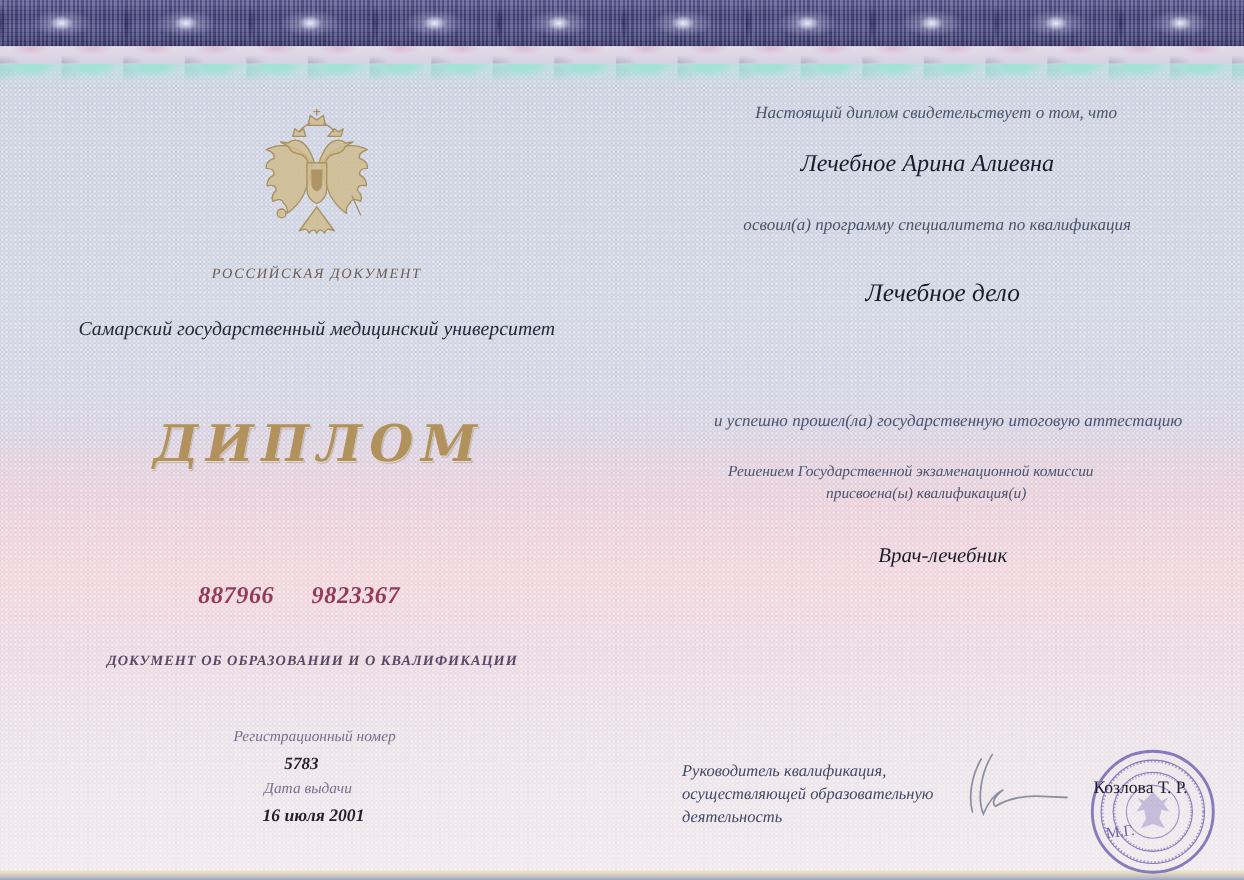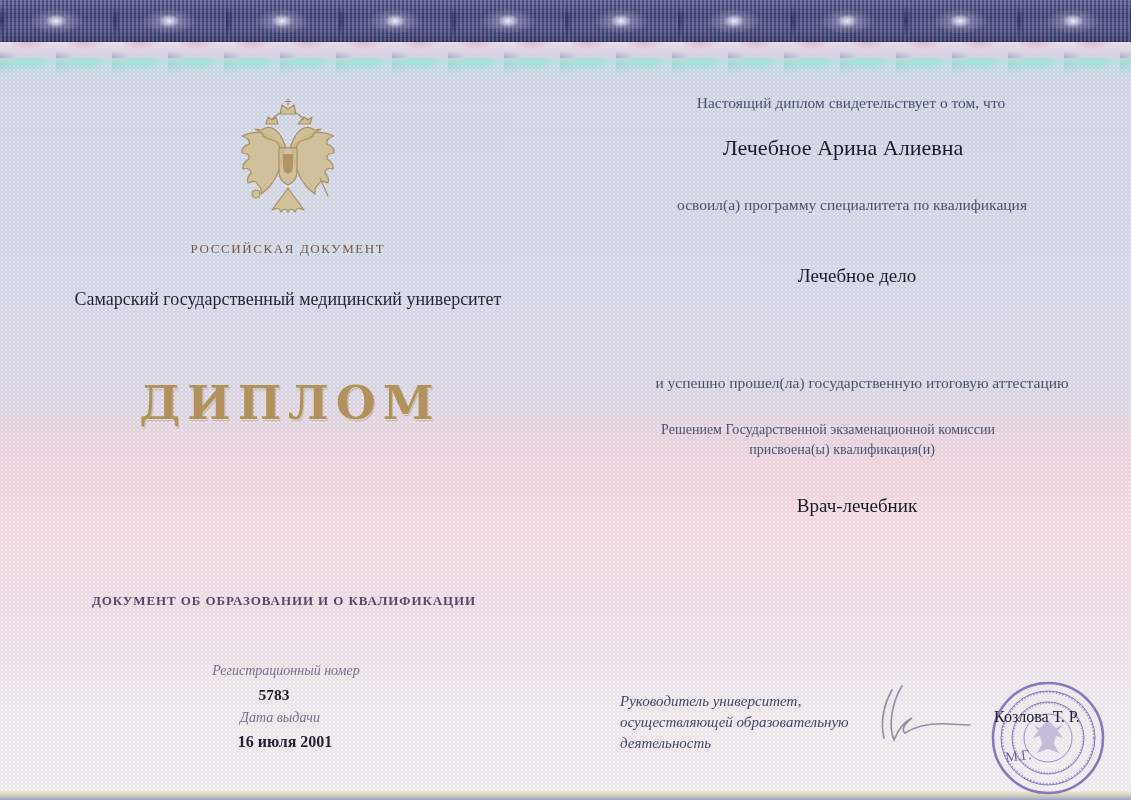--- a/index.html
+++ b/index.html
@@ -42,42 +42,42 @@
       radial-gradient(ellipse 30px 13px at 0px 6px, rgba(140,210,205,.55), rgba(140,210,205,0) 78%),
       linear-gradient(180deg, rgba(186,226,224,.85), rgba(186,226,224,0));
     background-size:56px 22px,56px 22px,auto;
   }
   .bottom-edge{
     position:absolute;left:0;bottom:0;width:100%;height:9px;
     background:linear-gradient(180deg,#efe9dd 0%,#ded3b9 40%,#b9bfce 70%,#9aa2ba 100%);
   }
   
   .t{position:absolute;white-space:nowrap;}
-  .c{transform:translateX(-50%);text-align:center;}
+  .c{transform:translateX(-50%);text-align:center;font-style:italic;}
   .faded{color:#49536e;}
   .ink{color:#171d2b;}
   
   .country{top:241px;left:288px;font-size:13px;letter-spacing:1.6px;color:#6e5a50;}
   .university{top:289px;left:288px;font-size:18px;color:#222a3a;}
   .title1{top:376px;left:290px;font-size:46px;letter-spacing:7px;color:#b2925c;font-weight:600;
           font-family:"DejaVu Serif","Liberation Serif",serif;
           text-shadow:0 1px 0 rgba(255,255,255,.55), 1px 2px 1px rgba(125,95,45,.30);}
   .title2{top:428px;left:297px;}
   .numbers{top:528px;left:272px;font-size:22px;font-weight:700;color:#943a58;letter-spacing:.5px;}
   .numbers span{margin:0 17px;}
   .doctype{top:593px;left:284px;font-size:13px;letter-spacing:.9px;color:#564a66;font-weight:600;}
   .reg-label{top:663px;left:286px;font-size:14px;font-style:italic;color:#78708f;}
   .reg-num{top:686px;left:274px;font-size:15.5px;font-weight:700;color:#241f2e;}
   .date-label{top:710px;left:280px;font-size:14px;font-style:italic;color:#78708f;}
   .date-val{top:733px;left:285px;font-size:16px;font-weight:700;color:#241f2e;}
   
   .intro{top:94px;left:851px;font-size:15.5px;}
   .holder{top:135px;left:843px;font-size:22px;}
   .program{top:196px;left:852px;font-size:15.5px;}
-  .specialty{top:265px;left:857px;font-size:19px;}
+  .specialty{top:254px;left:857px;font-size:23px;}
   .attest{top:374px;left:862px;font-size:15.5px;}
   .comm1{top:422px;left:828px;font-size:14px;}
   .comm2{top:442px;left:842px;font-size:14px;}
   .qualif{top:495px;left:857px;font-size:19px;}
   .head-label{top:691px;left:620px;font-size:15px;font-style:italic;color:#3f4a66;line-height:21px;white-space:nowrap;}
   .head-name{top:708px;left:994px;font-size:16px;color:#1d2130;z-index:3;}
   .coat{position:absolute;left:288px;top:96px;transform:translateX(-50%);z-index:1;}
   .sig{position:absolute;left:858px;top:680px;z-index:1;}
   .stamp{position:absolute;left:988px;top:678px;z-index:2;opacity:.85;}
 </style>
@@ -106,38 +106,39 @@
       <circle cx="24" cy="98" r="4"></circle>
       <path d="M88,82 l8,18" fill="none"></path>
     </g>
     <path d="M51,58 l10,0 l0,13 q0,5 -5,7 q-5,-2 -5,-7 Z" fill="#a88757" opacity="0.8"></path>
   </svg>
 
   <div class="t c country">РОССИЙСКАЯ ДОКУМЕНТ</div>
   <div class="t c title1">ДИПЛОМ</div>
   <div class="t c university">Самарский государственный медицинский университет</div>
 
+  <div class="t c numbers"><span>887966</span><span>9823367</span></div>
 
   <div class="t c doctype">ДОКУМЕНТ ОБ ОБРАЗОВАНИИ И О КВАЛИФИКАЦИИ</div>
   <div class="t c reg-label">Регистрационный номер</div>
   <div class="t c reg-num">5783</div>
   <div class="t c date-label">Дата выдачи</div>
   <div class="t c date-val">16 июля 2001</div>
 
   <div class="t c faded intro">Настоящий диплом свидетельствует о том, что</div>
   <div class="t c ink holder">Лечебное Арина Алиевна</div>
   <div class="t c faded program">освоил(а) программу специалитета по квалификация</div>
   <div class="t c ink specialty">Лечебное дело</div>
   <div class="t c faded attest">и успешно прошел(ла) государственную итоговую аттестацию</div>
   <div class="t c faded comm1">Решением Государственной экзаменационной комиссии</div>
   <div class="t c faded comm2">присвоена(ы) квалификация(и)</div>
   <div class="t c ink qualif">Врач-лечебник</div>
 
   <div class="t head-label">
-    <div>Руководитель университет,</div>
+    <div>Руководитель квалификация,</div>
     <div>осуществляющей образовательную</div>
     <div>деятельность</div>
   </div>
 
   <svg class="sig" width="118" height="72" viewBox="0 0 118 72">
     <path d="M34,10 C26,24 22,42 26,58 M44,6 C34,22 30,46 36,60 C40,50 46,42 54,38 C46,44 43,50 47,53 C58,46 72,43 90,44 L112,45" stroke="#8b90a4" stroke-width="1.6" fill="none" stroke-linecap="round"></path>
   </svg>
 
   <svg class="stamp" width="120" height="120" viewBox="0 0 120 120">
     <g fill="none" stroke="#7468b2">

